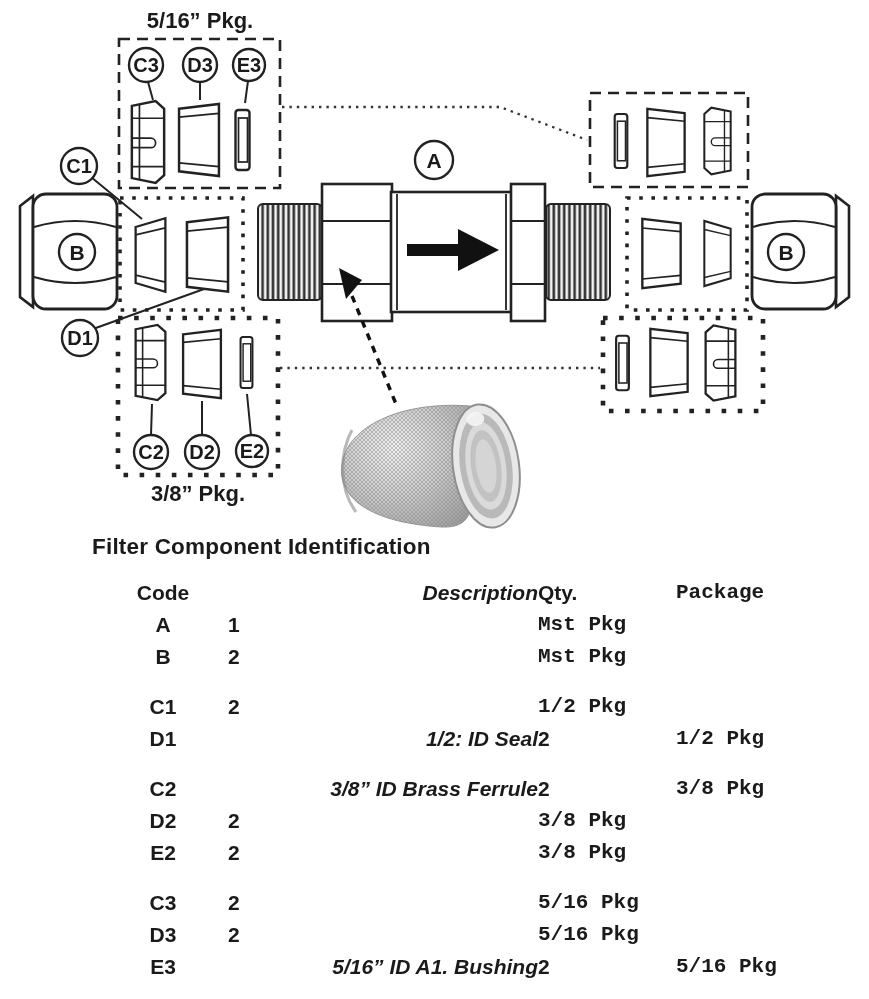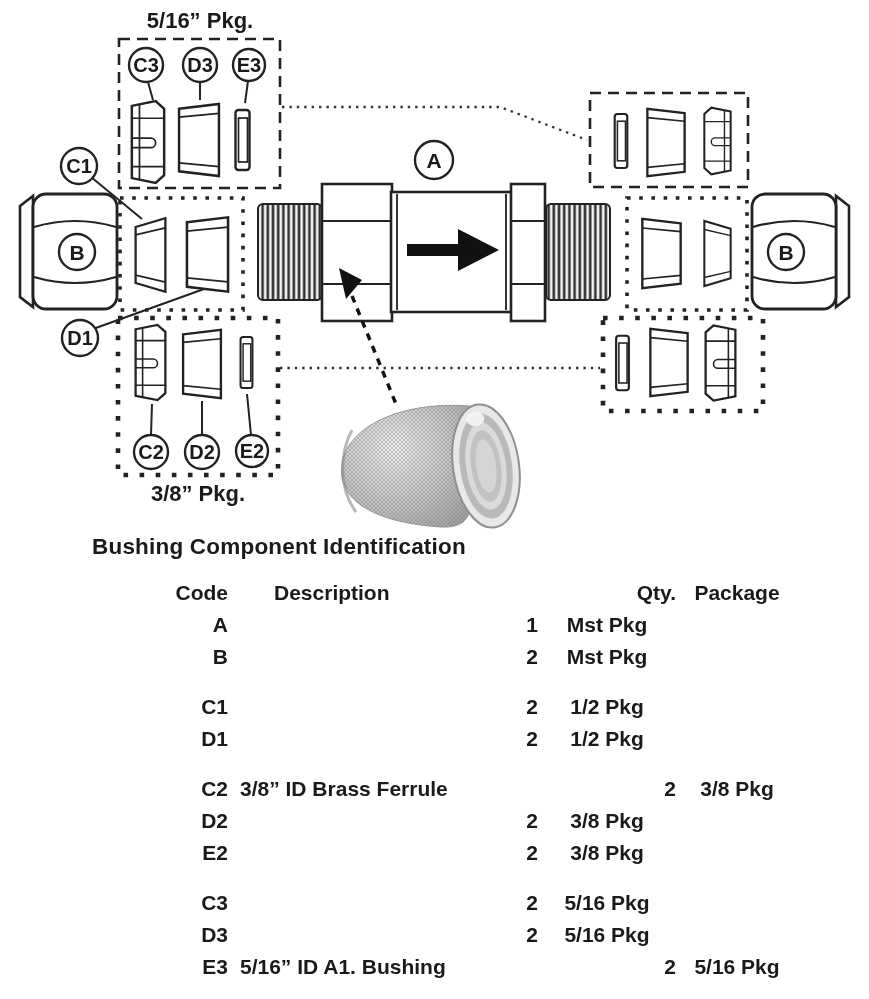--- a/index.html
+++ b/index.html
@@ -4,24 +4,24 @@
 <style>
   html,body{margin:0;padding:0;background:#ffffff;}
   .page{position:relative;width:869px;height:999px;background:#fff;overflow:hidden;
         font-family:"Liberation Sans", sans-serif;color:#1a1a1a;}
   svg text{font-family:"Liberation Sans", sans-serif;font-weight:bold;fill:#1a1a1a;}
   .heading{position:absolute;left:92px;top:534px;font-size:22.5px;font-weight:bold;
            letter-spacing:.2px;}
   .ptable{position:absolute;left:98px;top:576px;width:700px;}
   .trow{display:grid;grid-template-columns:130px 310px 138px 122px;height:32px;
         align-items:center;font-weight:bold;font-size:21px;line-height:1;}
-  .trow .code{text-align:right;}
-  .trow .desc{padding-left:12px;text-align:left;}
-  .trow .qty{text-align:right;}
-  .trow .pkg{text-align:center;}
+  .trow .code{text-align:center;}
+  .trow .desc{padding-left:12px;text-align:right;font-style:italic;}
+  .trow .qty{text-align:left;}
+  .trow .pkg{text-align:left;font-family:Liberation Mono, monospace;}
   .thead .desc{padding-left:46px;}
   .gap{margin-top:18px;}
 </style>
 </head>
 <body>
 
 <div class="page">
 
 <svg width="869" height="535" viewBox="0 0 869 535" style="position:absolute;left:0;top:0;">
   <defs>
@@ -170,21 +170,21 @@
       <ellipse rx="33" ry="62" fill="#e8e8e8" stroke="#8f8f8f" stroke-width="2"></ellipse>
       <ellipse rx="26" ry="53" fill="#b9b9b9"></ellipse>
       <ellipse rx="20" ry="44" fill="#dadada"></ellipse>
       <ellipse rx="15" ry="36" fill="#c2c2c2"></ellipse>
       <ellipse rx="10" ry="27" fill="#d5d5d5"></ellipse>
       <ellipse cx="-4" cy="-48" rx="9" ry="7" fill="#f6f6f6" opacity="0.9"></ellipse>
     </g>
   </g>
 </svg>
 
-<div class="heading">Bushing Component Identification</div>
+<div class="heading">Filter Component Identification</div>
 
 <div class="ptable">
   <div class="trow thead">
     <span class="c code">Code</span>
     <span class="c desc">Description</span>
     <span class="c qty">Qty.</span>
     <span class="c pkg">Package</span>
   </div>
   <div class="trow">
     <span class="code">A</span>
@@ -196,20 +196,21 @@
     <span class="qty">2</span>
     <span class="pkg">Mst Pkg</span>
   </div>
   <div class="trow gap">
     <span class="code">C1</span>
     <span class="qty">2</span>
     <span class="pkg">1/2 Pkg</span>
   </div>
   <div class="trow">
     <span class="code">D1</span>
+    <span class="desc">1/2: ID Seal</span>
     <span class="qty">2</span>
     <span class="pkg">1/2 Pkg</span>
   </div>
   <div class="trow gap">
     <span class="code">C2</span>
     <span class="desc">3/8” ID Brass Ferrule</span>
     <span class="qty">2</span>
     <span class="pkg">3/8 Pkg</span>
   </div>
   <div class="trow">

